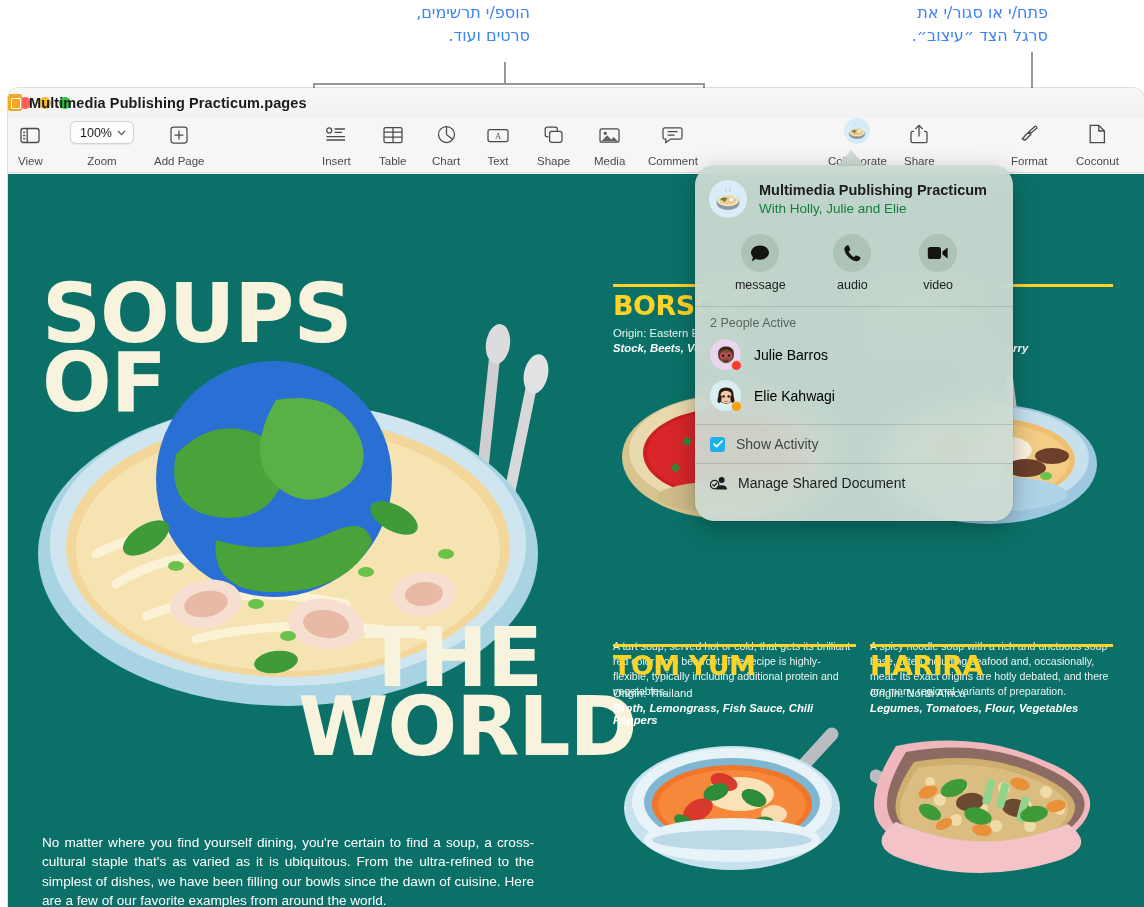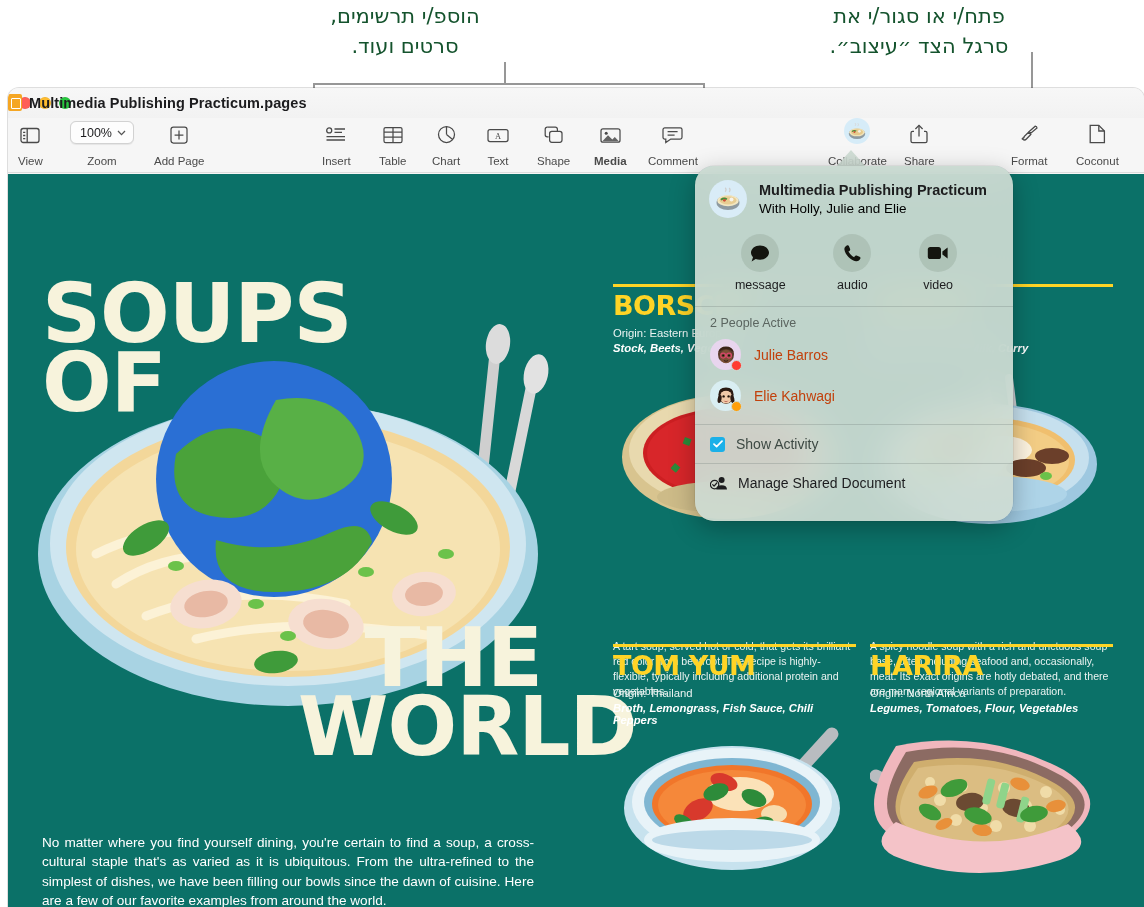--- a/index.html
+++ b/index.html
@@ -7,25 +7,25 @@
     width: 1144px; height: 907px;
     background: #ffffff;
     font-family: "Liberation Sans", "DejaVu Sans", sans-serif;
     overflow: hidden;
   }
   #stage { position: relative; width: 1144px; height: 907px; background:#fff; }
 
   
   .callout-text {
     position: absolute;
-    font-size: 21px;
+    font-size: 16px;
     line-height: 1.42;
-    color: #14532d;
+    color: #3b82f6;
     direction: rtl;
-    text-align: center;
+    text-align: right;
     white-space: pre-line;
     font-family: "DejaVu Sans", "Liberation Sans", sans-serif;
   }
   #callout-left-text { left: 280px; top: 2px; width: 250px; }
   #callout-right-text { left: 790px; top: 2px; width: 258px; }
 
   .leader { position: absolute; background: #979797; }
 
   
   #window {
@@ -150,21 +150,21 @@
     border-bottom:17px solid rgba(205,219,211,0.93);
     z-index: 39;
   }
   #pop-head { display:flex; align-items:center; gap:12px; padding:14px 14px 0 14px; }
   #pop-doc-avatar {
     width:38px; height:38px; border-radius:50%;
     background:#d9ecf7; display:flex; align-items:center; justify-content:center;
     flex:0 0 auto; overflow:hidden;
   }
   #pop-doc-title { font-size:14.5px; font-weight:bold; color:#1d1d1f; line-height:1.25; }
-  #pop-doc-sub { font-size:13.5px; color:#000000; line-height:1.3; margin-top:1px; }
+  #pop-doc-sub { font-size:13.5px; color:#15803d; line-height:1.3; margin-top:1px; }
 
   #pop-actions { display:flex; justify-content:space-around; padding:16px 32px 4px 16px; }
   .pop-action { display:flex; flex-direction:column; align-items:center; gap:6px; }
   .pop-action-circle {
     width:38px; height:38px; border-radius:50%;
     background:rgba(160,180,168,0.55);
     display:flex; align-items:center; justify-content:center;
   }
   .pop-action-label { font-size:12.5px; color:#1d1d1f; }
 
@@ -174,21 +174,21 @@
 
   .person-row { display:flex; align-items:center; gap:13px; padding:5px 15px; }
   .person-av {
     width:31px;height:31px;border-radius:50%;position:relative;flex:0 0 auto;
     display:flex;align-items:center;justify-content:center;overflow:visible;
   }
   .person-dot {
     position:absolute; right:-1px; bottom:-1px; width:11px;height:11px;border-radius:50%;
     border:1.6px solid rgba(205,219,211,1);
   }
-  .person-name { font-size:14px; color:#c2410c; }
+  .person-name { font-size:14px; color:#000000; }
 
   #pop-activity-row { display:flex; align-items:center; gap:11px; padding:11px 15px 11px 15px; }
   #activity-check {
     width:15px;height:15px;border-radius:3px;background:#1bb0e8;
     display:flex;align-items:center;justify-content:center;flex:0 0 auto;
   }
   #activity-label { font-size:14px; color:#3d4a44; }
 
   #pop-manage-row { display:flex; align-items:center; gap:9px; padding:11px 15px; }
   #manage-label { font-size:14px; color:#1d1d1f; }
@@ -309,21 +309,21 @@
         <div class="tb-glyph">
           <svg width="20" height="19" viewBox="0 0 20 19" fill="none" stroke="#4a4a4a" stroke-width="1.25">
             <path d="M3.2 2.2 h8.2 a2 2 0 0 1 2 2 v2.4"></path>
             <path d="M3.2 2.2 a2 2 0 0 0 -2 2 v5.6 a2 2 0 0 0 2 2 h1.4"></path>
             <rect x="5.6" y="6.3" width="12.4" height="11" rx="2.2"></rect>
           </svg>
         </div>
         <div class="tb-label">Shape</div>
       </div>
 
-      <div class="tb-item" style="left:586px;font-weight:bold;">
+      <div class="tb-item" style="left:586px;">
         <div class="tb-glyph">
           <svg width="21" height="17" viewBox="0 0 21 17" fill="none" stroke="#4a4a4a" stroke-width="1.25">
             <rect x="1" y="1.8" width="19" height="13.4" rx="2"></rect>
             <circle cx="6.2" cy="6.2" r="1.5" fill="#4a4a4a" stroke="none"></circle>
             <path d="M2.4 14.2 L8 8.3 L12.3 12.4 L14.8 10 L18.8 14.2" fill="#4a4a4a" stroke="none" opacity="0.85"></path>
           </svg>
         </div>
         <div class="tb-label">Media</div>
       </div>
 

